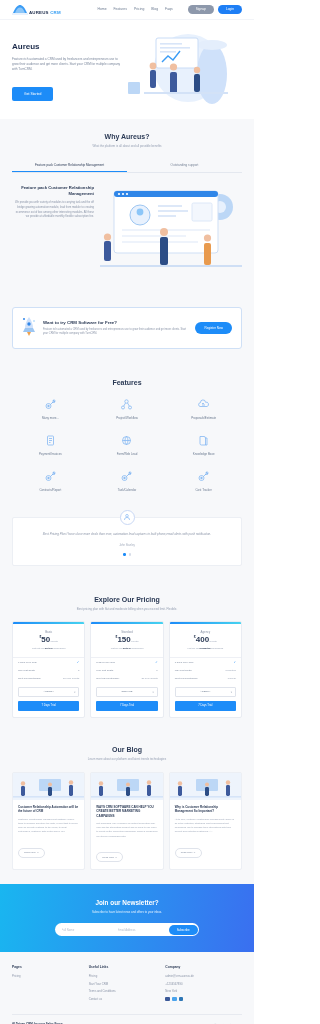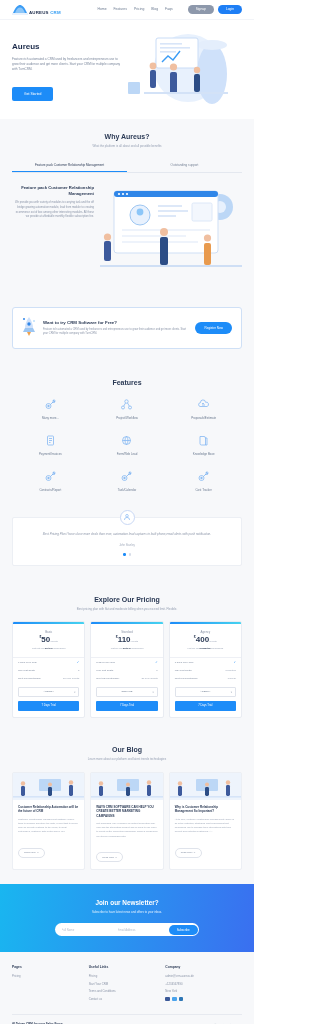--- a/index.html
+++ b/index.html
@@ -452,21 +452,21 @@
           <span class="cv">▾</span>
         </div>
         <button class="pbtn">7 Days Trial</button>
       </div>
 
       <div class="pcard">
         <div class="topbar"></div>
         <div class="phead">
           <div class="pname">Standard</div>
           <div class="pprice">
-            <sup>$</sup><span>110</span><small>/month</small>
+            <sup>$</sup><span>150</span><small>/month</small>
           </div>
           <div class="pnote">
             <span>Flat fee for </span><b>up to 5</b><span> Companies</span>
           </div>
         </div>
         <div class="prow">
           <span>2 days Free Trial</span>
           <span class="check">✓</span>
         </div>
         <div class="prow">

